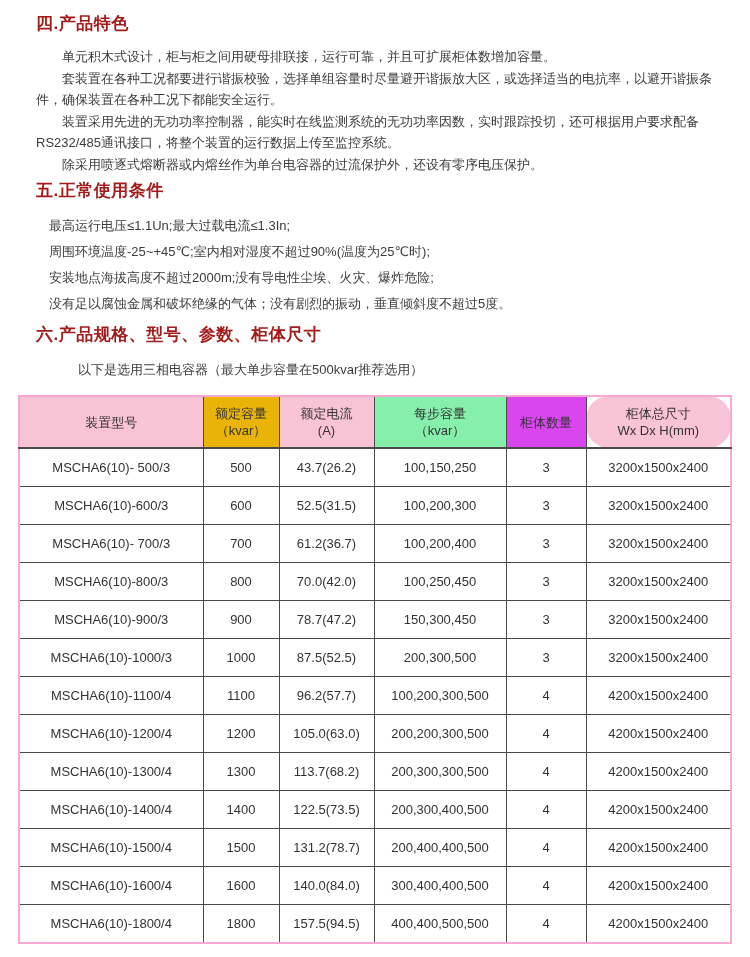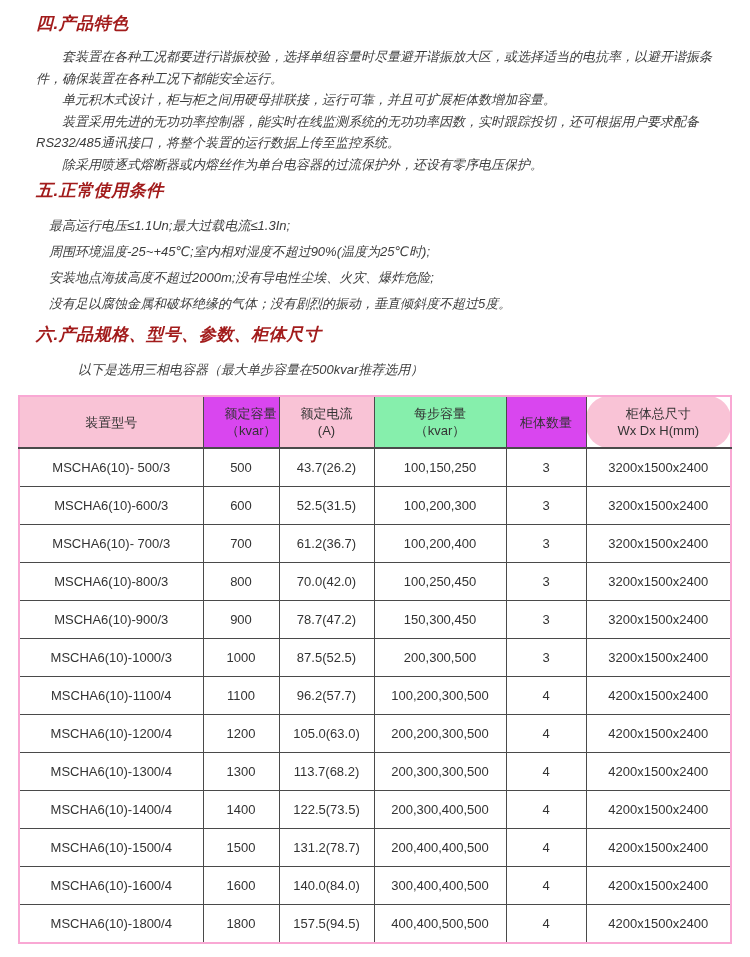--- a/index.html
+++ b/index.html
@@ -5,21 +5,21 @@
   html, body { margin: 0; padding: 0; background: #ffffff; }
   .page {
     position: relative;
     width: 750px;
     height: 957px;
     background: #ffffff;
     font-family: "Liberation Sans", "DejaVu Sans", sans-serif;
     overflow: hidden;
     box-sizing: border-box;
   }
-  .content { padding: 14px 24px 0 36px; font-style: italic; }
+  .content { padding: 14px 24px 0 36px; }
   .sec-h {
     color: #a21c1c;
     font-size: 17px;
     font-weight: bold;
     line-height: 20px;
     margin: 0 0 12px 0;
     letter-spacing: 0.5px;
   }
   .para {
     font-size: 13px;
@@ -82,22 +82,22 @@
   col.c5 { width: 145px; }
 </style>
 </head>
 <body>
 
 <div class="page">
   <div class="content">
 
     <h2 class="sec-h">四.产品特色</h2>
     <div>
+      <p class="para">单元积木式设计，柜与柜之间用硬母排联接，运行可靠，并且可扩展柜体数增加容量。</p>
       <p class="para">套装置在各种工况都要进行谐振校验，选择单组容量时尽量避开谐振放大区，或选择适当的电抗率，以避开谐振条件，确保装置在各种工况下都能安全运行。</p>
-      <p class="para">单元积木式设计，柜与柜之间用硬母排联接，运行可靠，并且可扩展柜体数增加容量。</p>
       <p class="para">装置采用先进的无功功率控制器，能实时在线监测系统的无功功率因数，实时跟踪投切，还可根据用户要求配备RS232/485通讯接口，将整个装置的运行数据上传至监控系统。</p>
       <p class="para">除采用喷逐式熔断器或内熔丝作为单台电容器的过流保护外，还设有零序电压保护。</p>
     </div>
 
     <h2 class="sec-h mt-cond">五.正常使用条件</h2>
     <div class="cond">
       <p class="cond-line">最高运行电压≤1.1Un;最大过载电流≤1.3In;</p>
       <p class="cond-line">周围环境温度-25~+45℃;室内相对湿度不超过90%(温度为25℃时);</p>
       <p class="cond-line">安装地点海拔高度不超过2000m;没有导电性尘埃、火灾、爆炸危险;</p>
       <p class="cond-line">没有足以腐蚀金属和破坏绝缘的气体；没有剧烈的振动，垂直倾斜度不超过5度。</p>
@@ -112,21 +112,21 @@
       <col class="c0">
         <col class="c1">
         <col class="c2">
         <col class="c3">
         <col class="c4">
         <col class="c5">
     </colgroup>
     <thead>
         <tr>
           <th style="background: rgb(249, 195, 214);">装置型号</th>
-          <th style="background: #d946ef; text-align: right;">额定容量
+          <th style="background: #eab308;">额定容量
 （kvar）</th>
           <th style="background: rgb(249, 195, 214);">额定电流
 (A)</th>
           <th style="background: #86efac;">每步容量
 （kvar）</th>
           <th style="background: #d946ef;">柜体数量</th>
           <th style="background: rgb(249, 195, 214); border-radius: 23px;">柜体总尺寸
 Wx Dx H(mm)</th>
         </tr>
       </thead>

